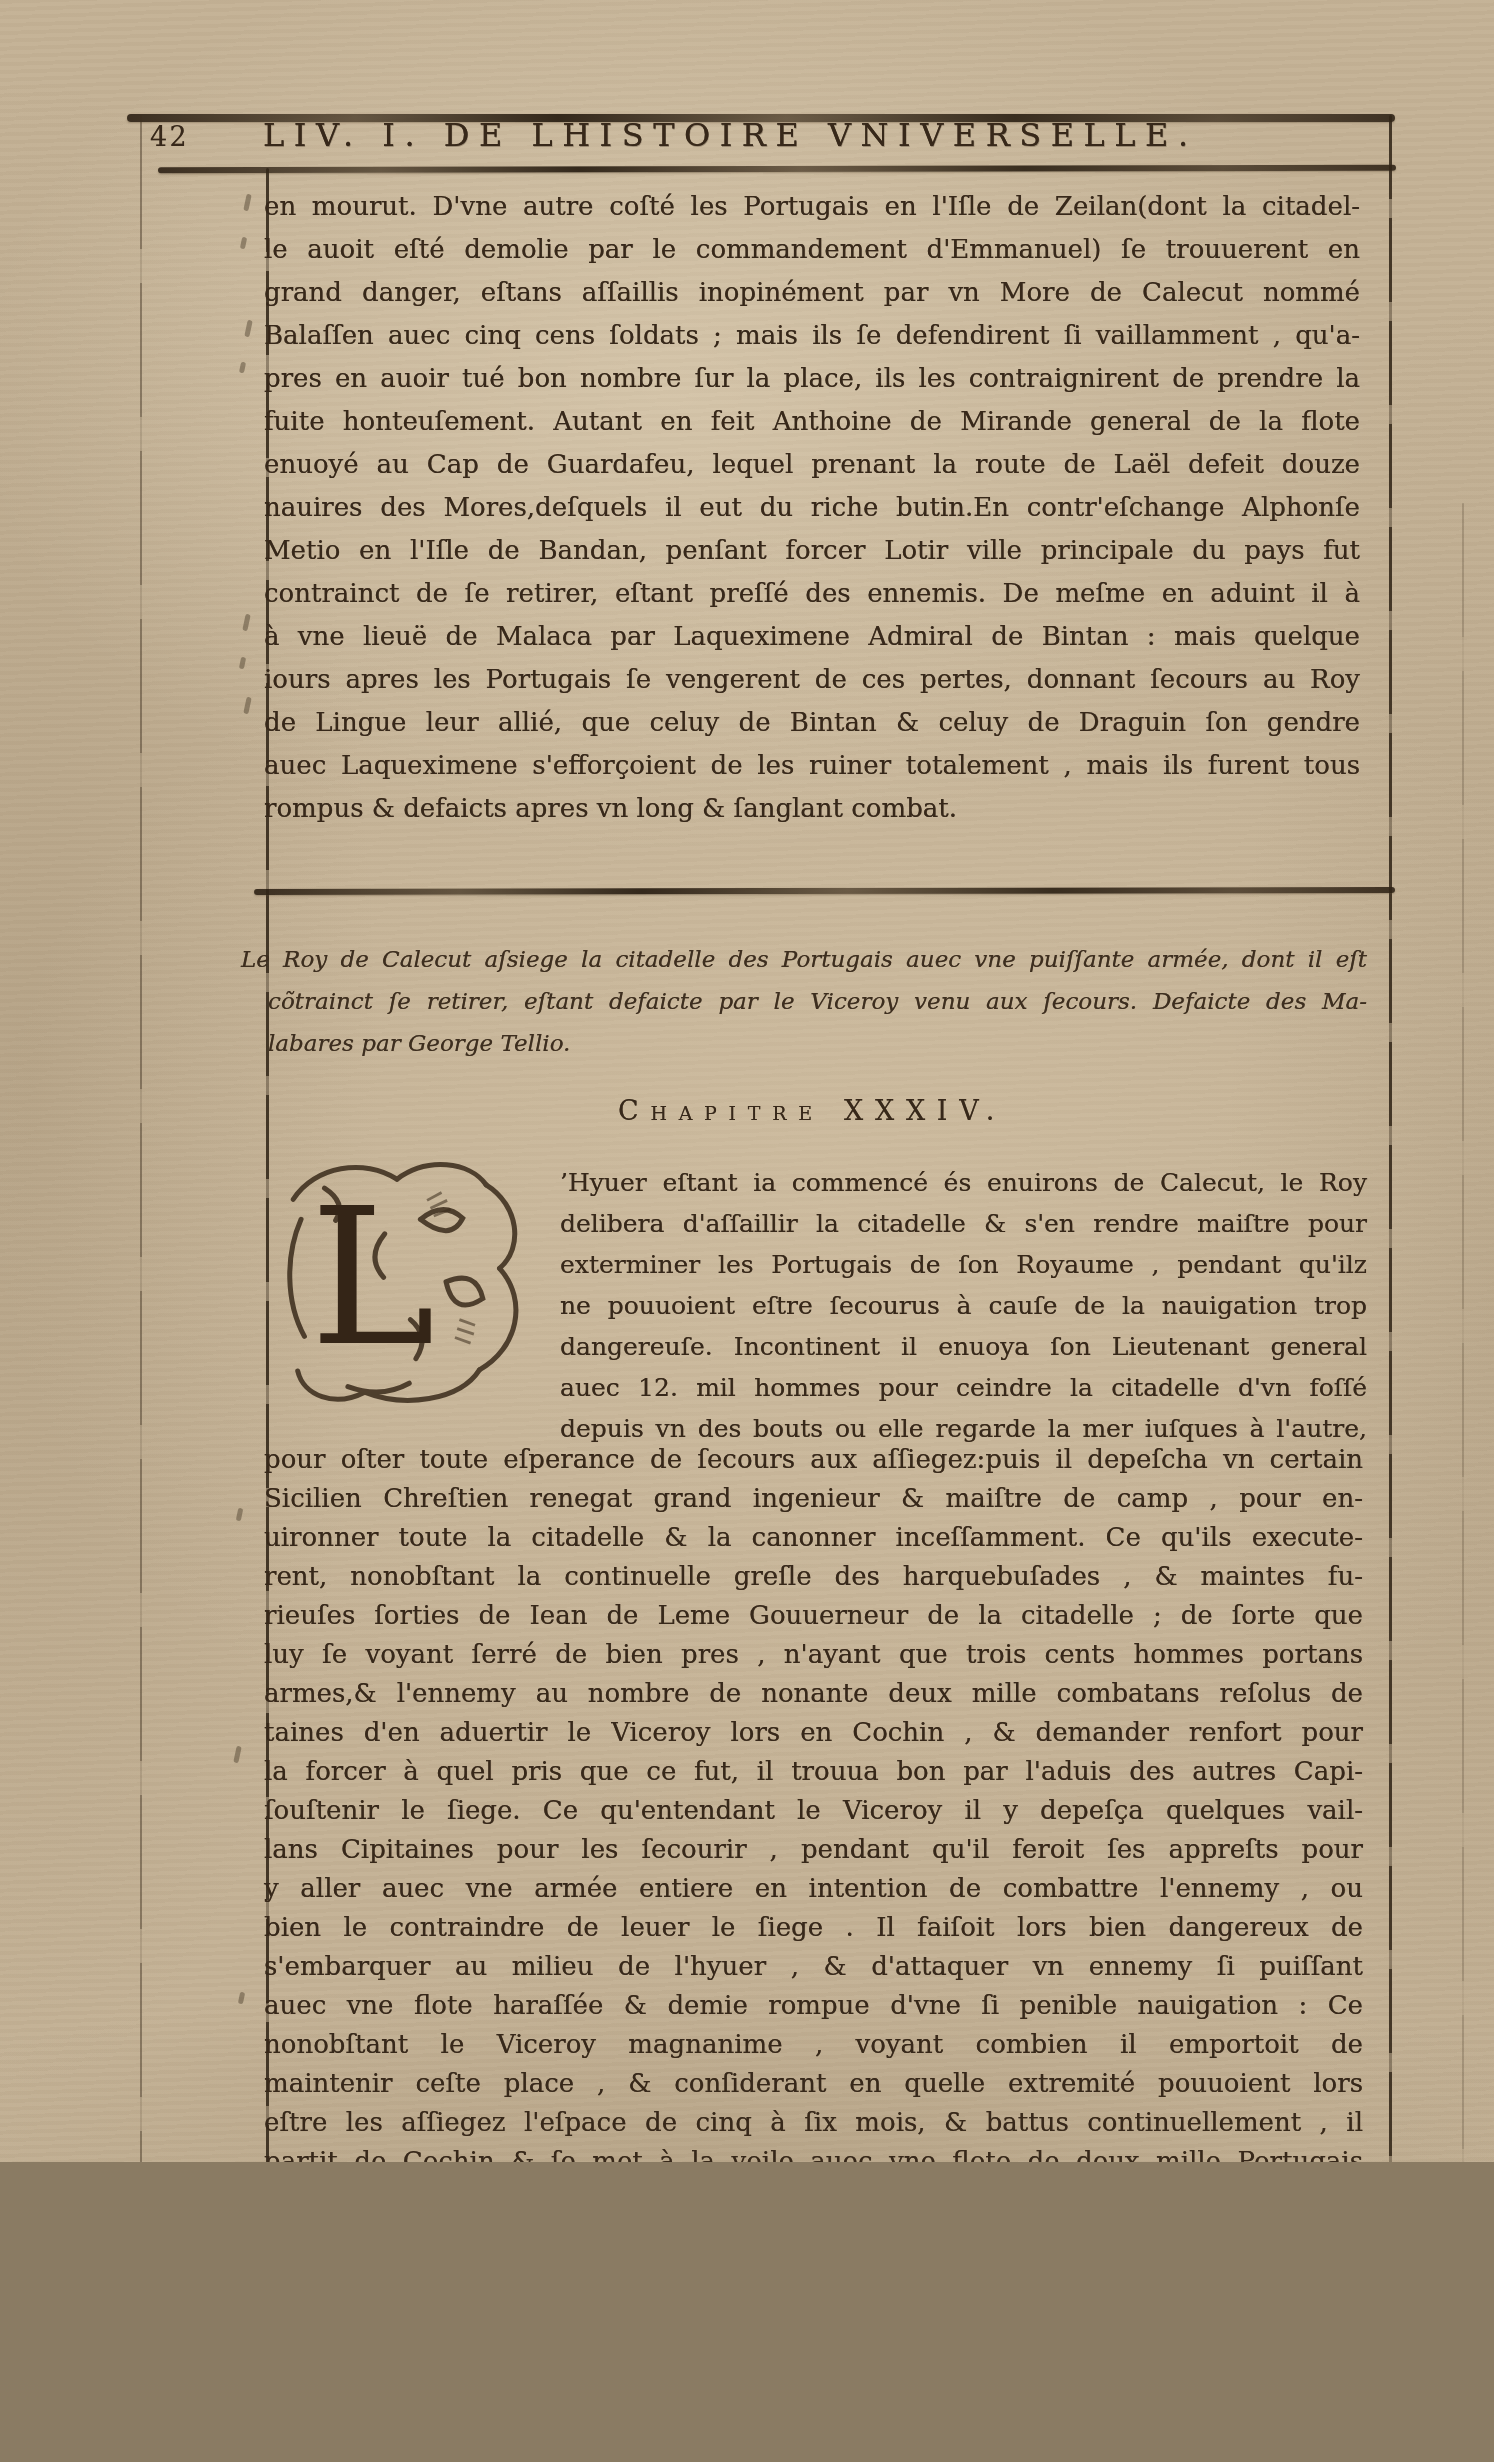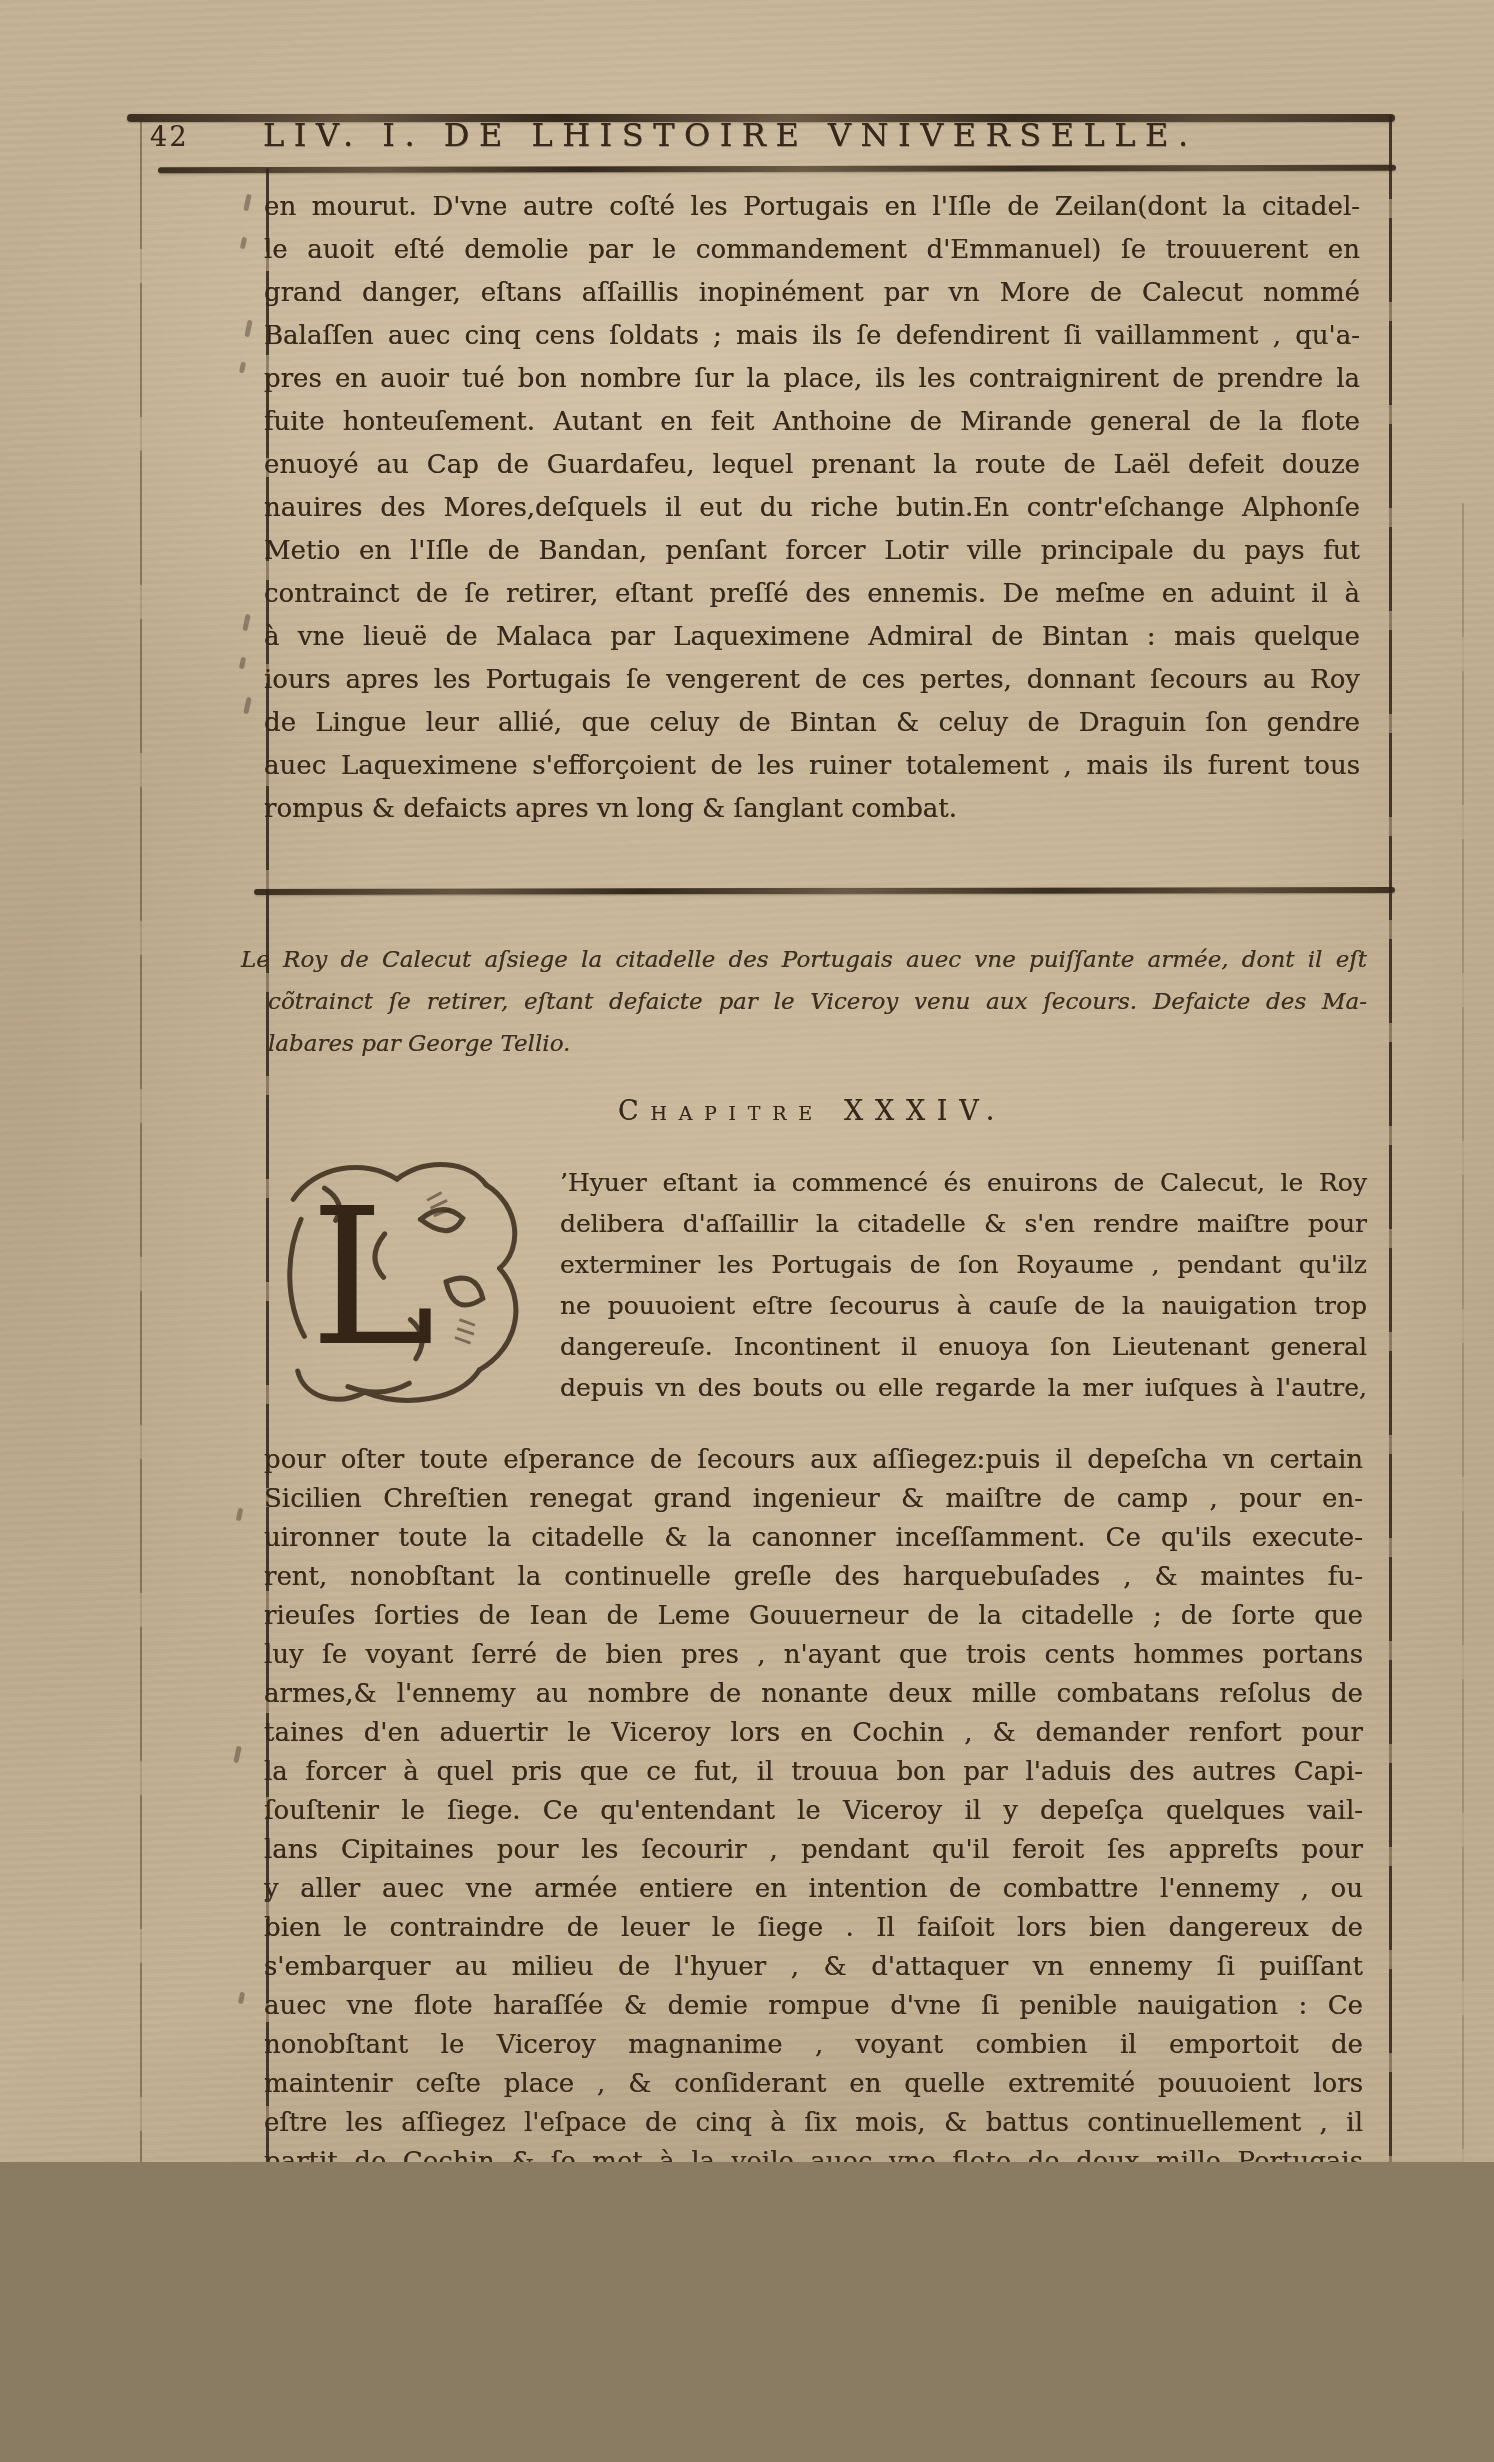--- a/index.html
+++ b/index.html
@@ -140,20 +140,21 @@
       <text x="52" y="342" font-family="DejaVu Serif, Liberation Serif, serif" font-size="338" fill="#342517">L</text>
     </svg>
   </div>
 
   <div class="textline-block indented">
       <div class="line">’Hyuer eſtant ia commencé és enuirons de Calecut, le Roy</div>
       <div class="line">delibera d'aſſaillir la citadelle &amp; s'en rendre maiſtre pour</div>
       <div class="line">exterminer les Portugais de ſon Royaume , pendant qu'ilz</div>
       <div class="line">ne pouuoient eſtre ſecourus à cauſe de la nauigation trop</div>
       <div class="line">dangereuſe. Incontinent il enuoya ſon Lieutenant general</div>
+      <div class="line">auec 12. mil hommes pour ceindre la citadelle d'vn foſſé</div>
       <div class="line">depuis vn des bouts ou elle regarde la mer iuſques à l'autre,</div>
     </div>
 
   <div class="textline-block fulltext">
       <div class="line">pour oſter toute eſperance de ſecours aux aſſiegez:puis il depeſcha vn certain</div>
       <div class="line">Sicilien Chreſtien renegat grand ingenieur &amp; maiſtre de camp , pour en-</div>
       <div class="line">uironner toute la citadelle &amp; la canonner inceſſamment. Ce qu'ils execute-</div>
       <div class="line">rent, nonobſtant la continuelle greſle des harquebuſades , &amp; maintes fu-</div>
       <div class="line">rieuſes ſorties de Iean de Leme Gouuerneur de la citadelle ; de ſorte que</div>
       <div class="line">luy ſe voyant ſerré de bien pres , n'ayant que trois cents hommes portans</div>

